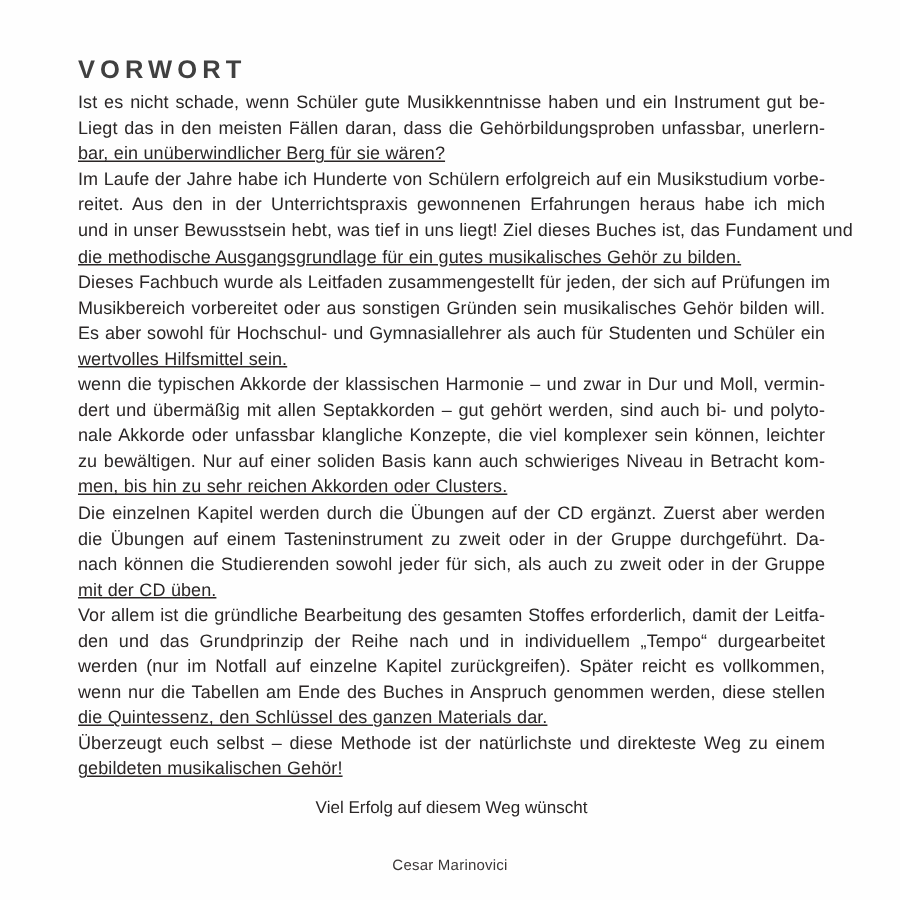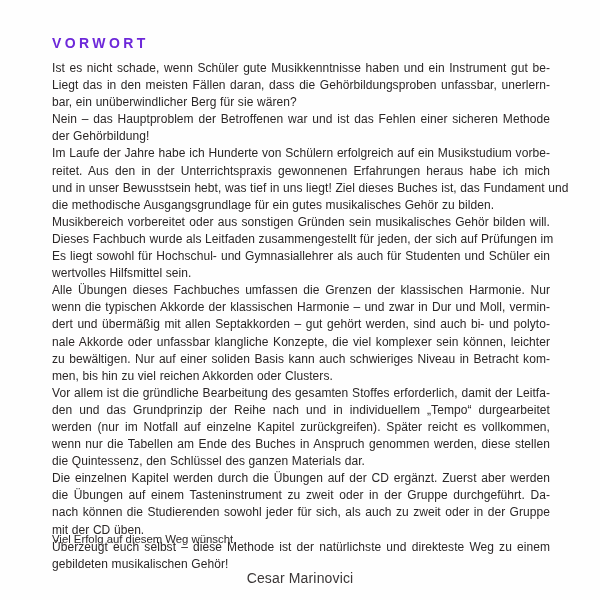--- a/index.html
+++ b/index.html
@@ -22,24 +22,24 @@
     width: 600px;
     height: 600px;
     background: #fefefe;
     padding: 0;
   }
 
   .page-title {
     position: absolute;
     left: 52px;
     top: 26px;
-    font-size: 14px;
+    font-size: 17px;
     font-weight: 700;
     letter-spacing: 3.4px;
-    color: #6d28d9;
+    color: #404040;
     text-transform: uppercase;
     white-space: nowrap;
   }
 
   .body-block {
     position: absolute;
     left: 52px;
     top: 60px;
     width: 498px;
   }
@@ -59,101 +59,97 @@
 
   
   .para .ln {
     display: block;
     text-align: justify;
     text-align-last: justify;
     white-space: pre;
   }
   .para .ln.last {
     text-align-last: left;
+    text-decoration: underline;
   }
 
   .closing {
     position: absolute;
     left: 52px;
     top: 531px;
     width: 498px;
     font-size: 11.35px;
     line-height: 17.1px;
     color: #2a2626;
-    text-align: left;
+    text-align: center;
   }
 
   .signature {
     position: absolute;
     left: 0;
     top: 570px;
     width: 600px;
     text-align: center;
-    font-size: 14px;
+    font-size: 10px;
     line-height: 16px;
     color: #3a3636;
     letter-spacing: 0.15px;
   }
 </style>
 </head>
 <body>
 
 <div class="page">
 
   <h1 class="page-title">VORWORT</h1>
 
   <div class="body-block">
 
     <p class="para">
       <span class="ln">Ist es nicht schade, wenn Schüler gute Musikkenntnisse haben und ein Instrument gut be-</span>
       <span class="ln">Liegt das in den meisten Fällen daran, dass die Gehörbildungsproben unfassbar, unerlern-</span>
       <span class="ln last">bar, ein unüberwindlicher Berg für sie wären?</span>
     </p>
 
-    <p class="para">
-      <span class="ln">Nein – das Hauptproblem der Betroffenen war und ist das Fehlen einer sicheren Methode</span>
-      <span class="ln last">der Gehörbildung!</span>
-    </p>
 
     <p class="para">
       <span class="ln">Im Laufe der Jahre habe ich Hunderte von Schülern erfolgreich auf ein Musikstudium vorbe-</span>
       <span class="ln">reitet. Aus den in der Unterrichtspraxis gewonnenen Erfahrungen heraus habe ich mich</span>
       <span class="ln">und in unser Bewusstsein hebt, was tief in uns liegt! Ziel dieses Buches ist, das Fundament und</span>
       <span class="ln last">die methodische Ausgangsgrundlage für ein gutes musikalisches Gehör zu bilden.</span>
     </p>
 
     <p class="para">
+      <span class="ln">Dieses Fachbuch wurde als Leitfaden zusammengestellt für jeden, der sich auf Prüfungen im</span>
       <span class="ln">Musikbereich vorbereitet oder aus sonstigen Gründen sein musikalisches Gehör bilden will.</span>
-      <span class="ln">Dieses Fachbuch wurde als Leitfaden zusammengestellt für jeden, der sich auf Prüfungen im</span>
-      <span class="ln">Es liegt sowohl für Hochschul- und Gymnasiallehrer als auch für Studenten und Schüler ein</span>
+      <span class="ln">Es aber sowohl für Hochschul- und Gymnasiallehrer als auch für Studenten und Schüler ein</span>
       <span class="ln last">wertvolles Hilfsmittel sein.</span>
     </p>
 
     <p class="para">
-      <span class="ln">Alle Übungen dieses Fachbuches umfassen die Grenzen der klassischen Harmonie. Nur</span>
       <span class="ln">wenn die typischen Akkorde der klassischen Harmonie – und zwar in Dur und Moll, vermin-</span>
       <span class="ln">dert und übermäßig mit allen Septakkorden – gut gehört werden, sind auch bi- und polyto-</span>
       <span class="ln">nale Akkorde oder unfassbar klangliche Konzepte, die viel komplexer sein können, leichter</span>
       <span class="ln">zu bewältigen. Nur auf einer soliden Basis kann auch schwieriges Niveau in Betracht kom-</span>
-      <span class="ln last">men, bis hin zu viel reichen Akkorden oder Clusters.</span>
+      <span class="ln last">men, bis hin zu sehr reichen Akkorden oder Clusters.</span>
+    </p>
+
+    <p class="para">
+      <span class="ln">Die einzelnen Kapitel werden durch die Übungen auf der CD ergänzt. Zuerst aber werden</span>
+      <span class="ln">die Übungen auf einem Tasteninstrument zu zweit oder in der Gruppe durchgeführt. Da-</span>
+      <span class="ln">nach können die Studierenden sowohl jeder für sich, als auch zu zweit oder in der Gruppe</span>
+      <span class="ln last">mit der CD üben.</span>
     </p>
 
     <p class="para">
       <span class="ln">Vor allem ist die gründliche Bearbeitung des gesamten Stoffes erforderlich, damit der Leitfa-</span>
       <span class="ln">den und das Grundprinzip der Reihe nach und in individuellem „Tempo“ durgearbeitet</span>
       <span class="ln">werden (nur im Notfall auf einzelne Kapitel zurückgreifen). Später reicht es vollkommen,</span>
       <span class="ln">wenn nur die Tabellen am Ende des Buches in Anspruch genommen werden, diese stellen</span>
       <span class="ln last">die Quintessenz, den Schlüssel des ganzen Materials dar.</span>
-    </p>
-
-    <p class="para">
-      <span class="ln">Die einzelnen Kapitel werden durch die Übungen auf der CD ergänzt. Zuerst aber werden</span>
-      <span class="ln">die Übungen auf einem Tasteninstrument zu zweit oder in der Gruppe durchgeführt. Da-</span>
-      <span class="ln">nach können die Studierenden sowohl jeder für sich, als auch zu zweit oder in der Gruppe</span>
-      <span class="ln last">mit der CD üben.</span>
     </p>
 
     <p class="para">
       <span class="ln">Überzeugt euch selbst – diese Methode ist der natürlichste und direkteste Weg zu einem</span>
       <span class="ln last">gebildeten musikalischen Gehör!</span>
     </p>
 
   </div>
 
   <div class="closing">Viel Erfolg auf diesem Weg wünscht</div>

